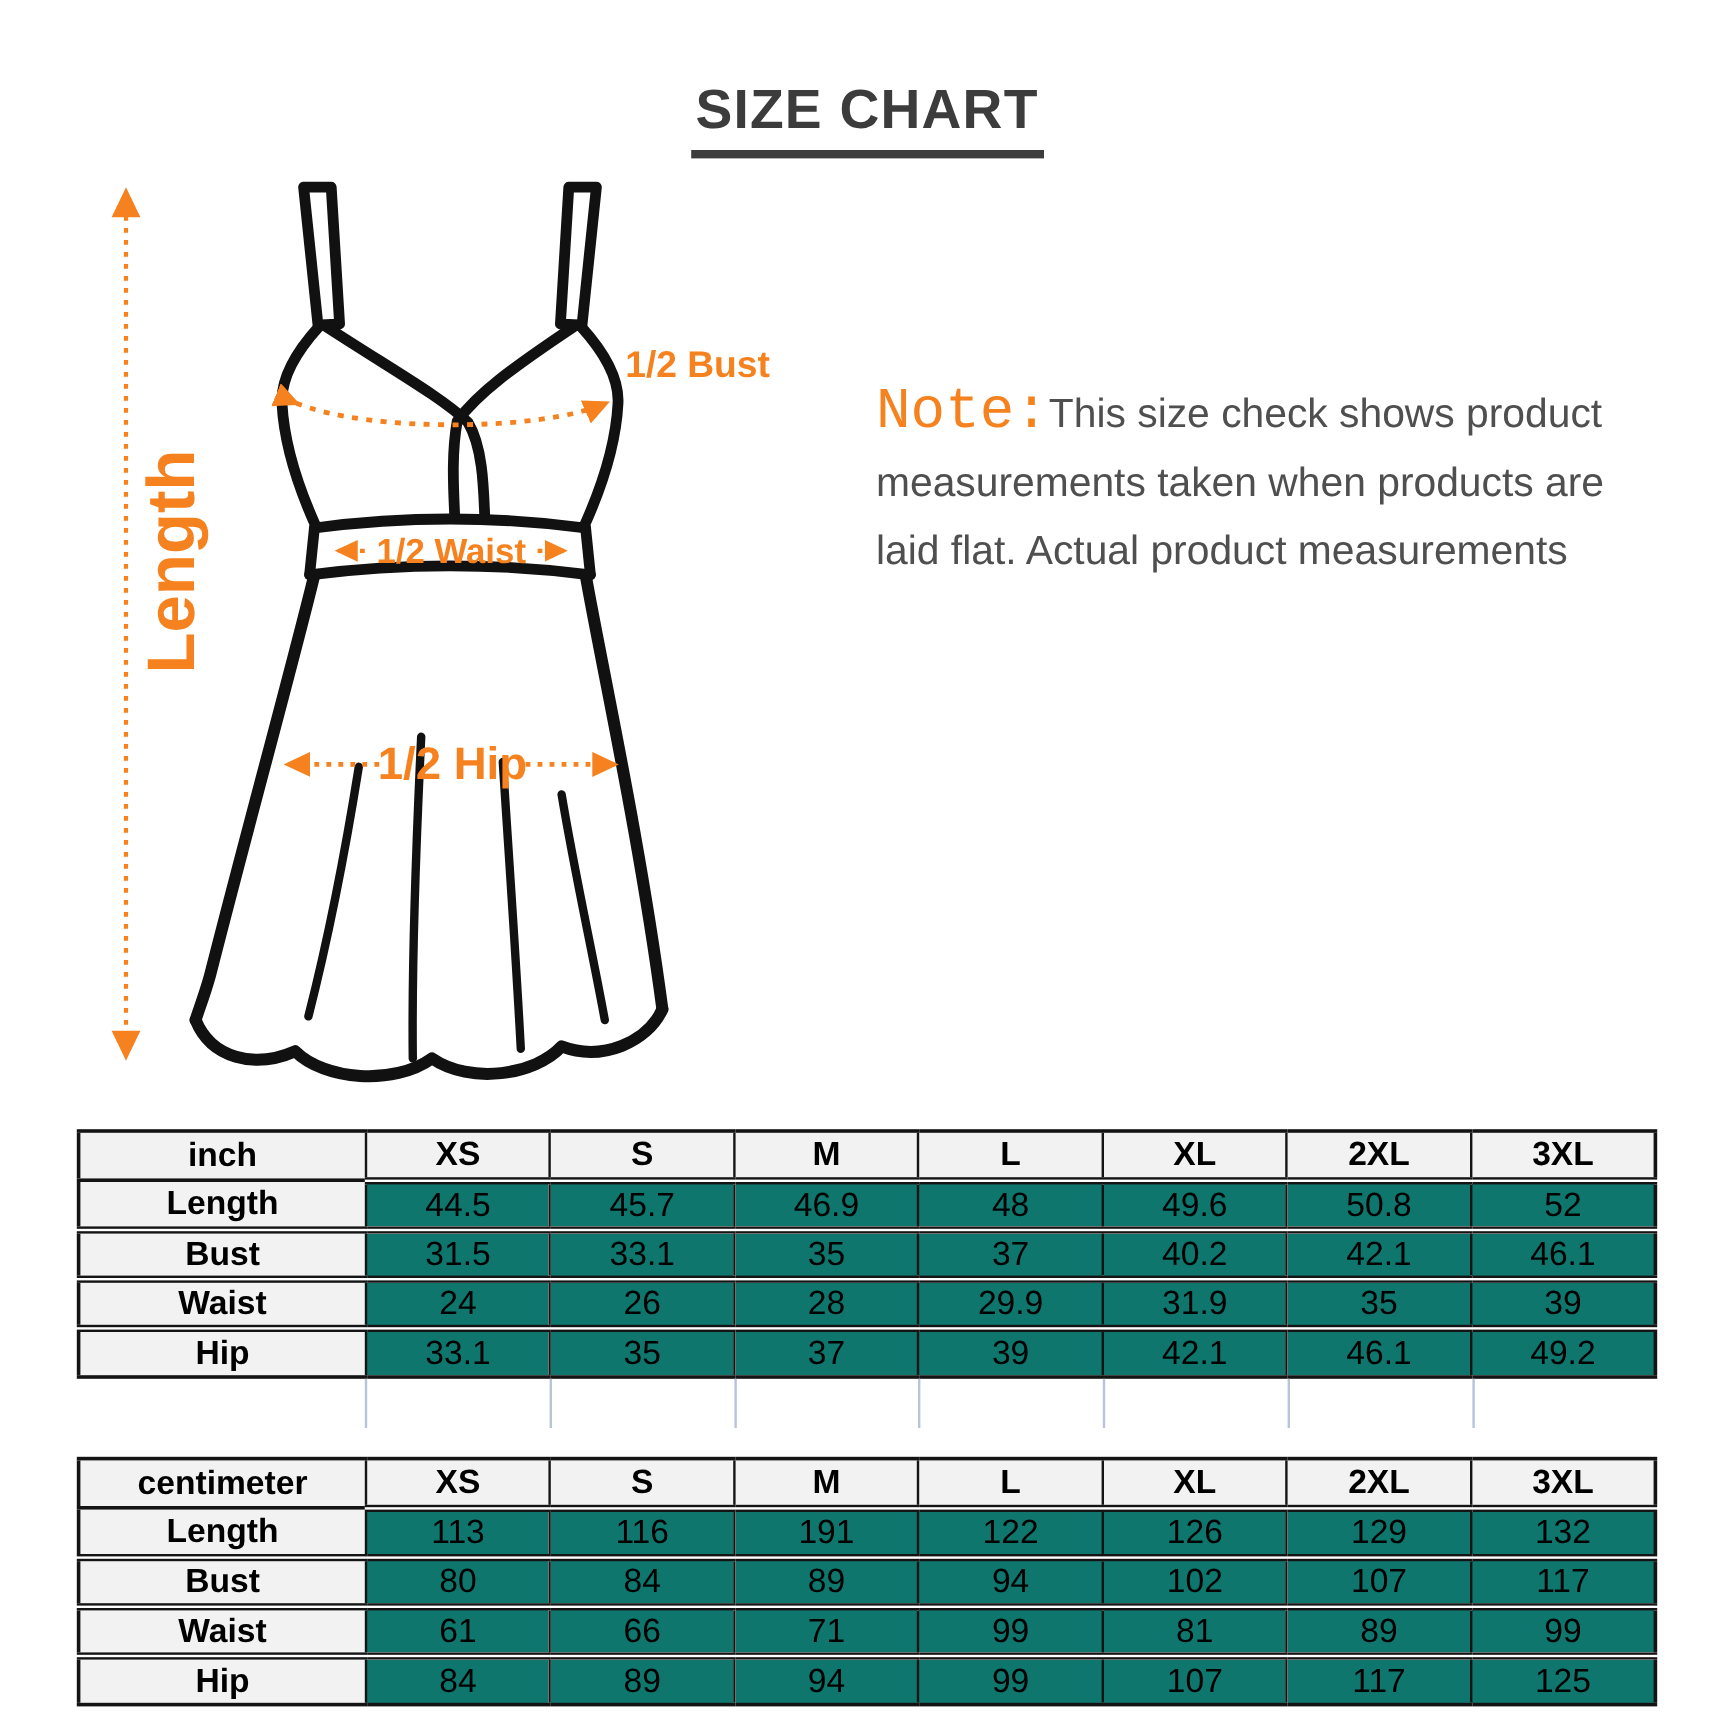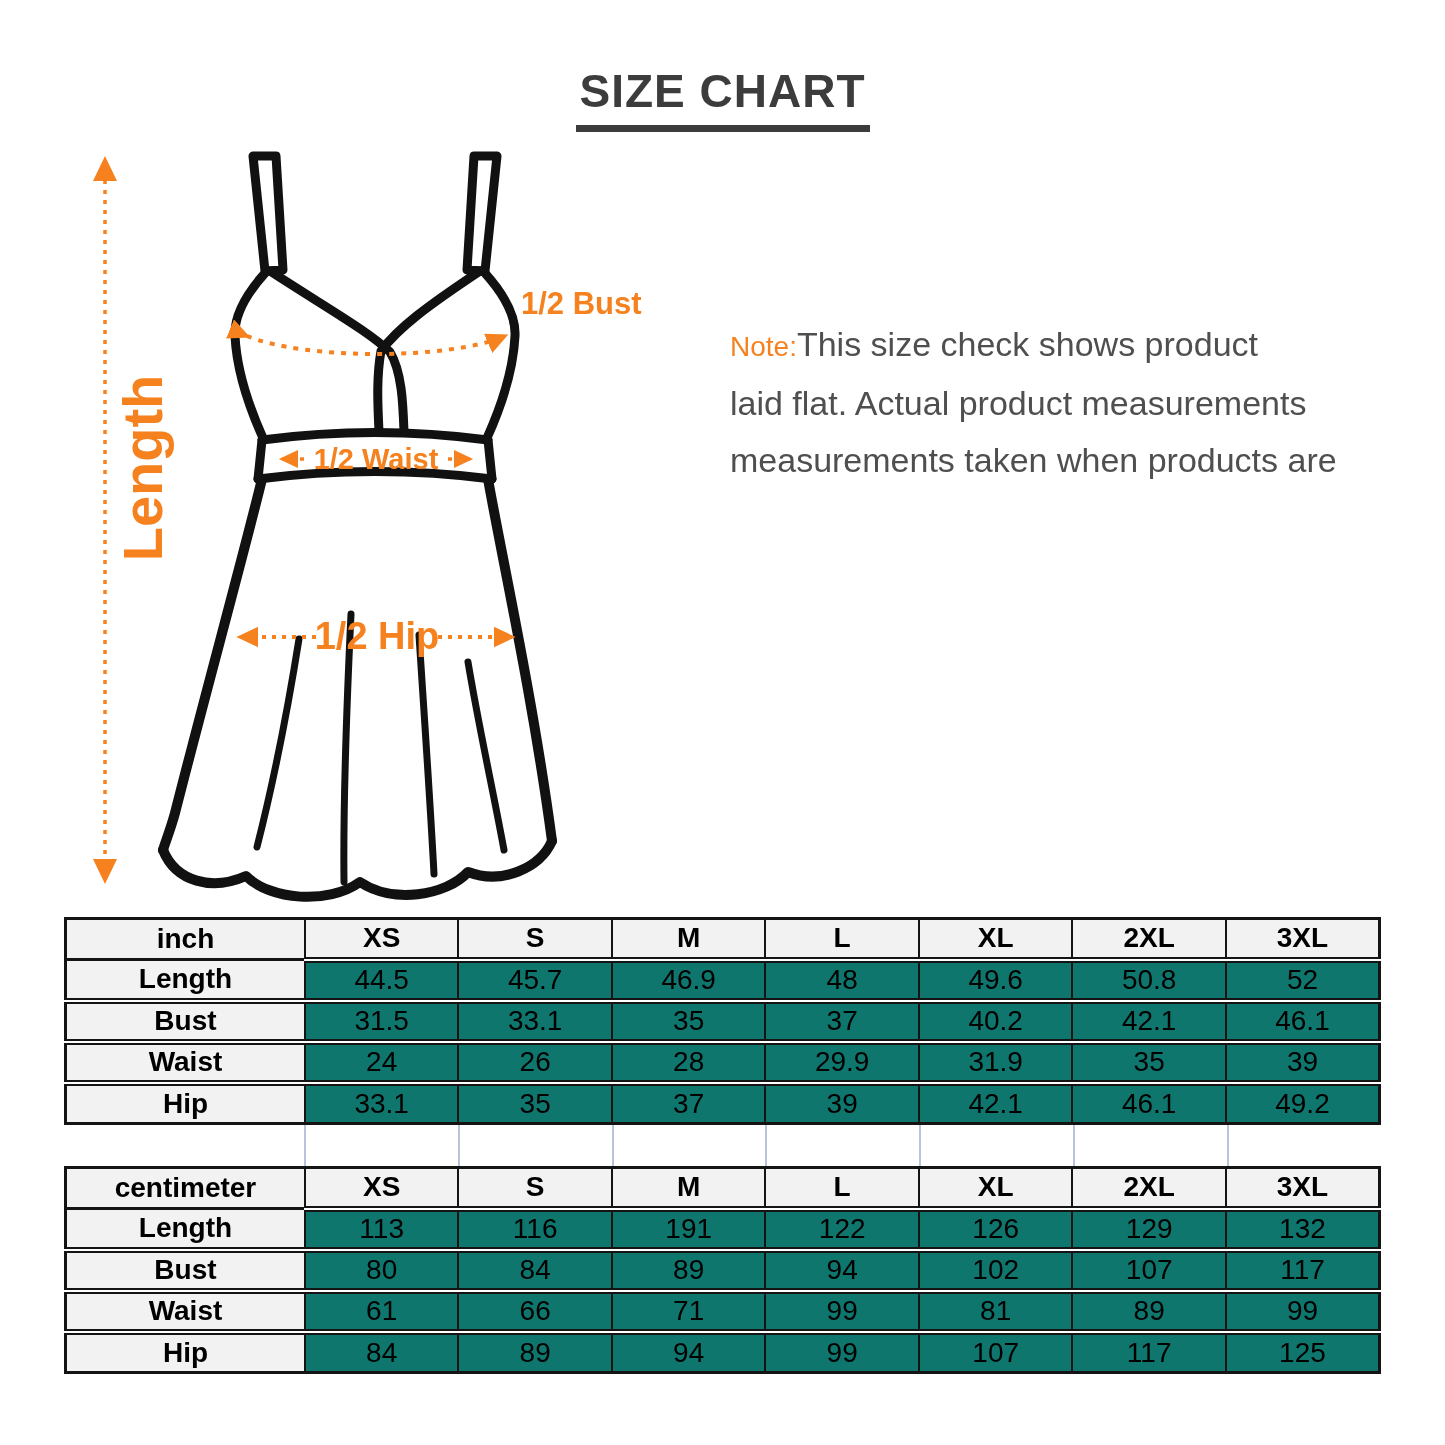--- a/index.html
+++ b/index.html
@@ -21,25 +21,26 @@
     position:absolute;top:64px;left:50%;transform:translateX(-50%);
     font-size:46px;font-weight:700;letter-spacing:1px;color:var(--title);
     border-bottom:7px solid var(--title);padding:0 4px 7px 4px;white-space:nowrap;
   }
   .dress-svg{position:absolute;left:55px;top:138px;}
   .note{
     position:absolute;left:730px;top:316px;width:680px;
     color:var(--note);font-size:34px;line-height:57px;
   }
   .note-line{display:block;white-space:nowrap;}
-  .note-prefix{color:var(--accent);font-size:28px;}
+  .note-prefix{color:var(--accent);font-size:48px;font-family:Liberation Mono, monospace;}
   .tables-wrap{position:absolute;left:64px;top:917px;width:1317px;}
   table.size-table{
     width:100%;border-collapse:collapse;table-layout:fixed;
     border:3px solid var(--ink);
+    margin-top:24px;
   }
   table.size-table th,table.size-table td{
     height:41px;text-align:center;vertical-align:middle;
     border-left:2.5px solid var(--ink);border-right:2.5px solid var(--ink);
     border-top:6px double var(--ink);border-bottom:6px double var(--ink);
     font-size:28px;color:#000;overflow:hidden;
   }
   table.size-table thead th{background:var(--cellbg);font-weight:700;}
   table.size-table tbody th{background:var(--cellbg);font-weight:700;}
   table.size-table tbody td{background:#0f766e;font-weight:400;}
@@ -111,22 +112,22 @@
     <path d="M316,639 L240,639" fill="none" stroke-dasharray="4 6" marker-end="url(#ah)"></path>
     <path d="M438,639 L512,639" fill="none" stroke-dasharray="4 6" marker-end="url(#ah)"></path>
   </g>
   <text x="377" y="651" text-anchor="middle" font-size="38" font-weight="600" style="fill:var(--accent)">1/2 Hip</text>
 </svg>
 
 <div class="note">
   <div class="note-line">
     <span class="note-prefix">Note:</span><span>This size check shows product</span>
   </div>
+  <span class="note-line">measurements taken when products are</span>
   <span class="note-line">laid flat. Actual product measurements</span>
-  <span class="note-line">measurements taken when products are</span>
 </div>
 
 <div class="tables-wrap">
   <table class="size-table">
       <colgroup>
         <col style="width: 18.22%;">
         <col style="width: 11.6829%;">
         <col style="width: 11.6829%;">
         <col style="width: 11.6829%;">
         <col style="width: 11.6829%;">

